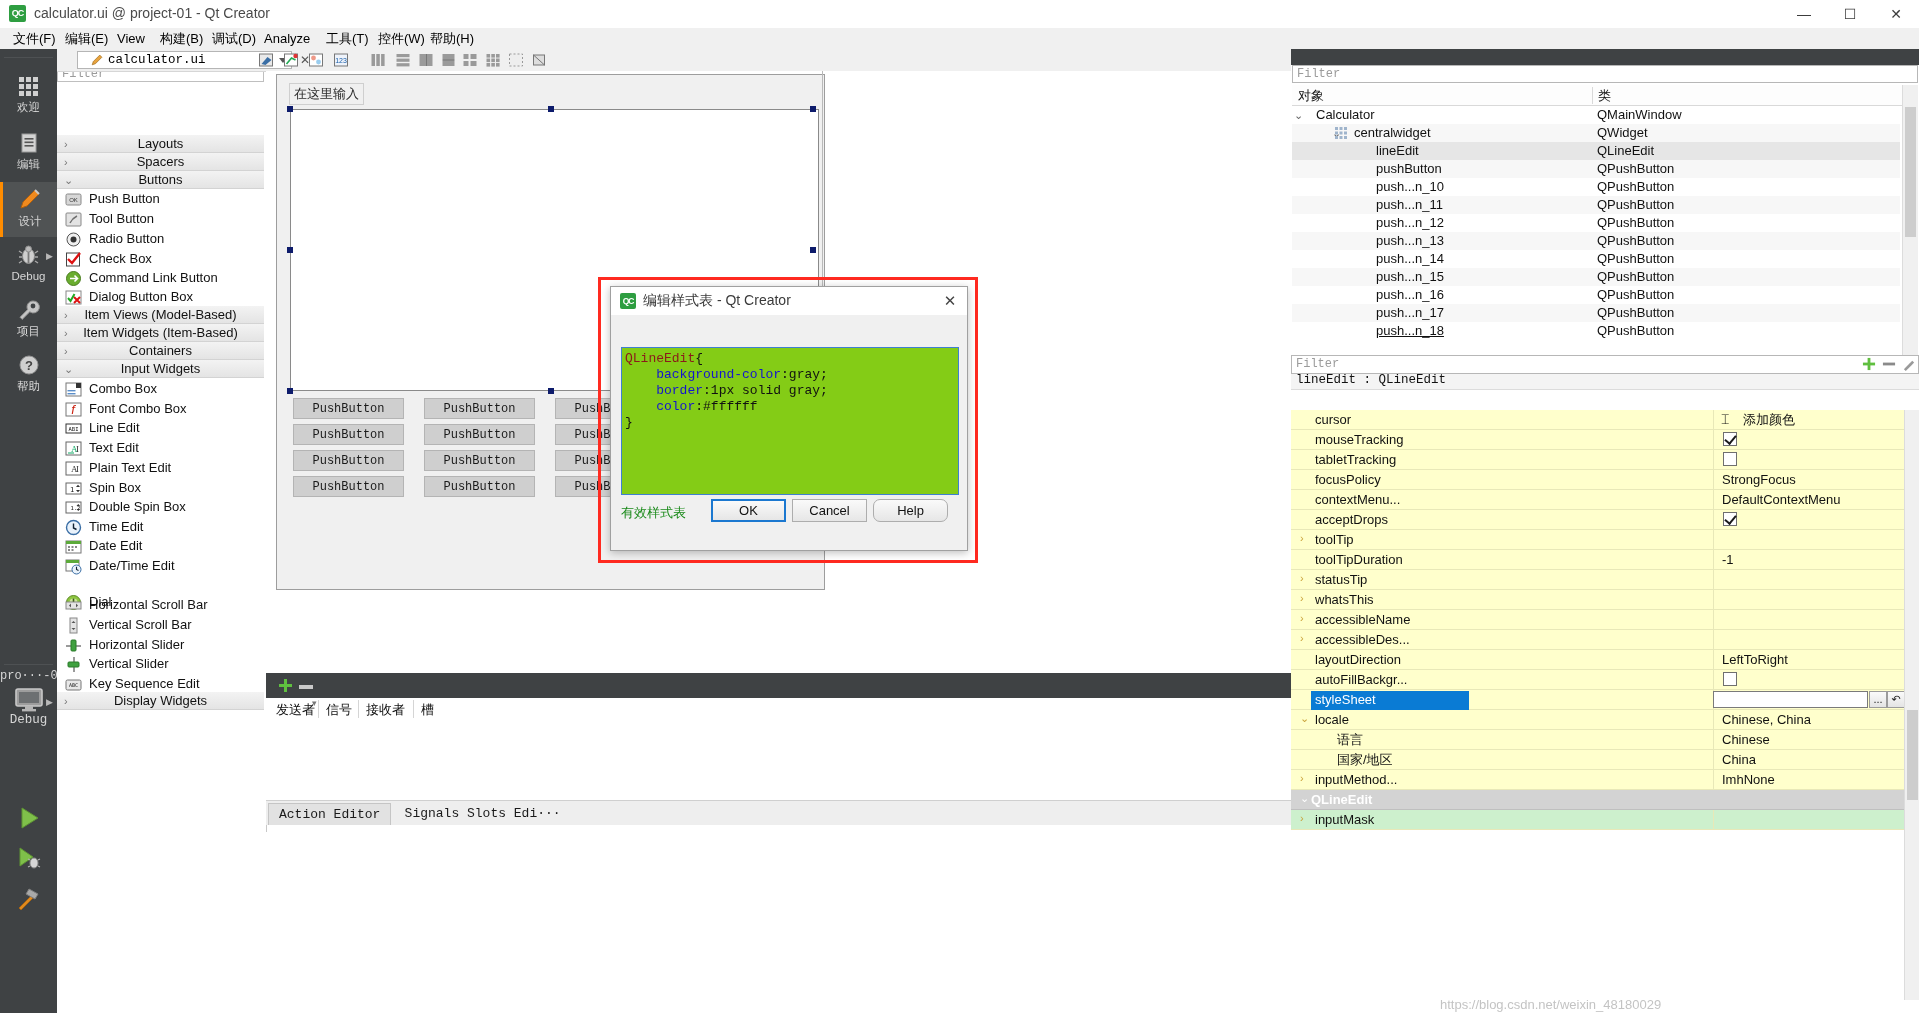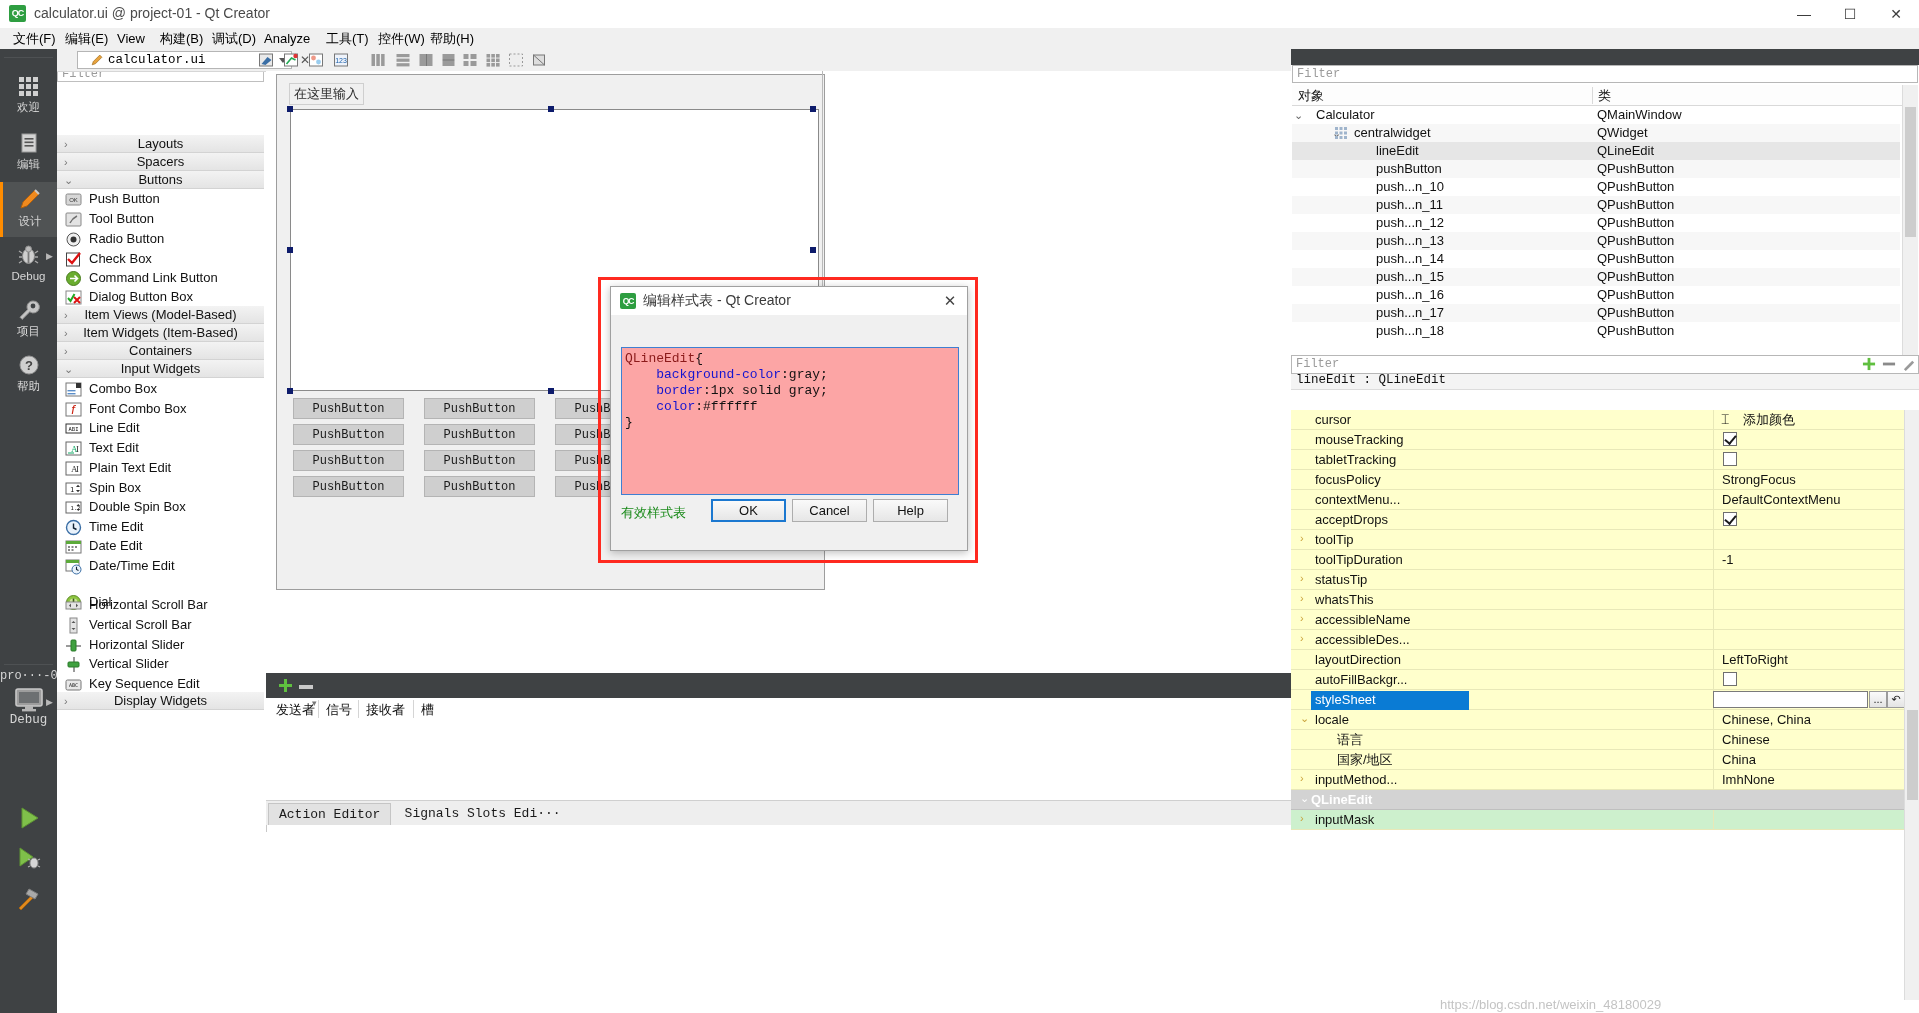--- a/index.html
+++ b/index.html
@@ -132,21 +132,21 @@
   .redbox{position:absolute;left:598px;top:277px;width:380px;height:286px;border:3px solid #ff2a20;box-sizing:border-box;background:transparent;}
   .dlg{position:absolute;left:610px;top:286px;width:358px;height:265px;background:#f0f0f0;border:1px solid #a0a0a0;box-sizing:border-box;box-shadow:0 2px 8px rgba(0,0,0,.25);}
   .dlg-title{position:absolute;left:0;top:0;width:356px;height:28px;background:#ffffff;}
   .dlg-title .qc{position:absolute;left:9px;top:6px;width:16px;height:16px;background:#2e9e41;border-radius:2px;color:#fff;font-size:8.5px;font-weight:bold;text-align:center;line-height:16px;letter-spacing:-1px;}
   .dlg-title .t{position:absolute;left:32px;top:5px;font-size:14px;color:#3a3a3a;}
   .dlg-title .x{position:absolute;right:6px;top:4px;width:22px;height:20px;text-align:center;line-height:20px;color:#444;font-size:15px;}
   .dlg-tb{position:absolute;left:0;top:28px;width:356px;height:28px;background:#f0f0f0;}
   .tbbtn{position:absolute;top:4px;height:20px;font-size:13.5px;color:#111;line-height:20px;}
   .tbcaret{position:absolute;top:12px;border-left:4px solid transparent;border-right:4px solid transparent;border-top:5px solid #333;}
   .tb-magnify{position:absolute;left:322px;top:6px;}
-  .dlg-edit{position:absolute;left:10px;top:60px;width:338px;height:148px;background:#fca5a5;border:1px solid #3f7fd1;box-sizing:border-box;font-family:"Liberation Mono",monospace;font-size:13px;line-height:16px;padding:3px 0 0 3px;white-space:pre;}
+  .dlg-edit{position:absolute;left:10px;top:60px;width:338px;height:148px;background:#84cc16;border:1px solid #3f7fd1;box-sizing:border-box;font-family:"Liberation Mono",monospace;font-size:13px;line-height:16px;padding:3px 0 0 3px;white-space:pre;}
   .tok-sel{color:#8b1a1a;}
   .tok-prop{color:#1414d0;}
   .tok-plain{color:#111;}
   .dlg-valid{position:absolute;left:10px;top:217px;font-size:13px;color:#1a8a1a;}
   .dlg-btn{position:absolute;top:212px;width:75px;height:23px;background:linear-gradient(#fafafa,#e6e6e6);border:1px solid #adadad;box-sizing:border-box;font-size:13px;color:#111;display:flex;align-items:center;justify-content:center;}
   .dlg-btn.def{border:2px solid #1b78d0;}
 </style>
 </head>
 <body>
 
@@ -676,21 +676,21 @@
         </div>
         <div class="objrow" style="top: 237px;">
           <span class="nm" style="left: 84px;">push...n_16</span>
           <span class="cl">QPushButton</span>
         </div>
         <div class="objrow alt" style="top: 255px;">
           <span class="nm" style="left: 84px;">push...n_17</span>
           <span class="cl">QPushButton</span>
         </div>
         <div class="objrow" style="top: 273px;">
-          <span class="nm" style="left: 84px;">push...n_18</span>
+          <span class="nm" style="left: 84px; text-decoration: underline;">push...n_18</span>
           <span class="cl">QPushButton</span>
         </div>
       </div>
     <div class="rp-scroll" style="top:36px;height:278px;">
       <div class="rp-thumb" style="top:22px;height:130px;"></div>
     </div>
   </div>
 
   <div class="propfilter">
     <span class="ph">Filter</span>
@@ -839,17 +839,17 @@
       <span class="qc">QC</span>
       <span class="t">编辑样式表 - Qt Creator</span>
       <span class="x">✕</span>
     </div>
     <div class="dlg-edit" id="dlgcode"><div><span class="tok-sel">QLineEdit</span><span class="tok-plain">{</span></div><div><span class="tok-plain">    </span><span class="tok-prop">background-color</span><span class="tok-plain">:gray;</span></div><div><span class="tok-plain">    </span><span class="tok-prop">border</span><span class="tok-plain">:1px solid gray;</span></div><div><span class="tok-plain">    </span><span class="tok-prop">color</span><span class="tok-plain">:#ffffff</span></div><div><span class="tok-plain">}</span></div></div>
     <div class="dlg-valid">有效样式表</div>
     <div id="dlgbtns"></div>
   <div>
         <div class="dlg-btn def" style="left: 100px;">OK</div>
         <div class="dlg-btn" style="left: 181px;">Cancel</div>
-        <div class="dlg-btn" style="left: 262px;">Help</div>
+        <div class="dlg-btn" style="left: 262px; border-radius: 7px;">Help</div>
       </div>
     </div>
 
 </div>
 
 </body></html>

